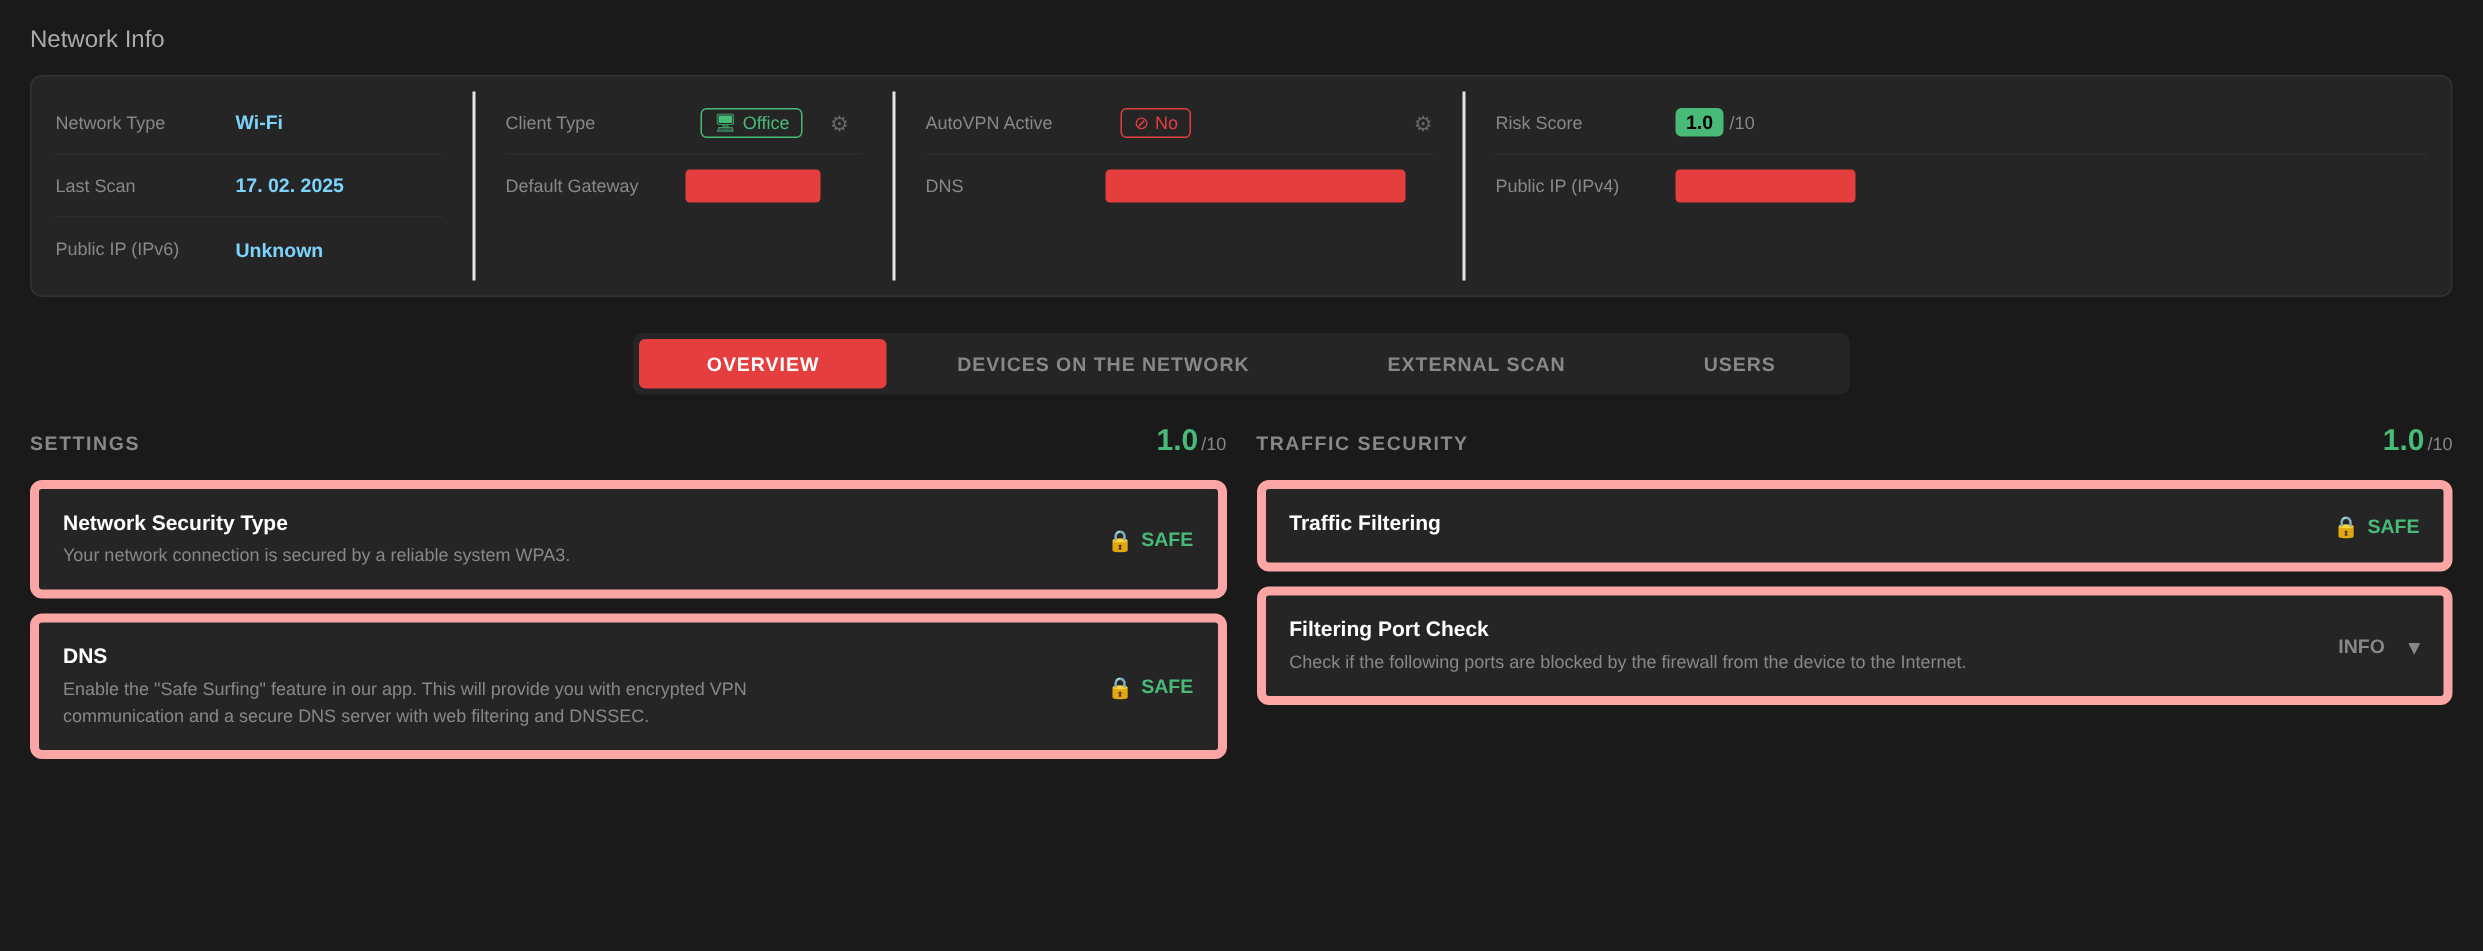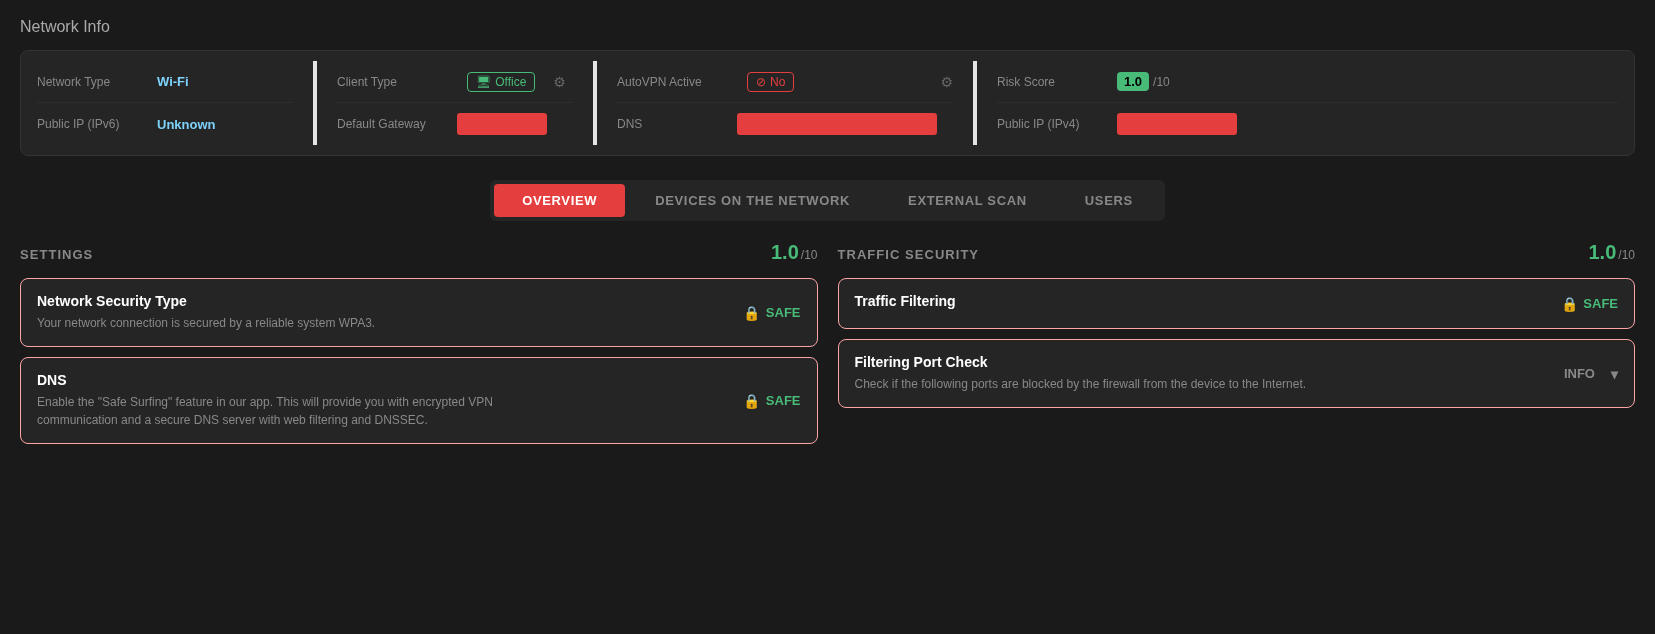--- a/index.html
+++ b/index.html
@@ -26,21 +26,21 @@
       border: 1px solid #333;
       border-radius: 8px;
       padding: 10px 16px;
       display: flex;
       gap: 0;
     }
 
     .info-group {
       display: flex;
       flex-direction: column;
-      border-right: 4px solid #e5e5e5;
+      border-right: 2px solid #e5e5e5;
       padding-right: 20px;
       margin-right: 20px;
     }
     .info-group:last-child {
       border-right: none;
       margin-right: 0;
       padding-right: 0;
     }
 
     .info-row {
@@ -128,21 +128,21 @@
 
     .tabs-bar {
       background: #252525;
       border-radius: 6px;
       display: flex;
       gap: 2px;
       padding: 4px;
     }
 
     .tab-item {
-      padding: 9px 28px;
+      padding: 9px 45px;
       border-radius: 4px;
       font-size: 13px;
       font-weight: 600;
       cursor: pointer;
       letter-spacing: 0.05em;
       color: #888;
       text-transform: uppercase;
     }
 
     .tab-item.active {
@@ -182,21 +182,21 @@
       margin-left: auto;
     }
 
     .section-score-denom {
       color: #888;
       font-size: 12px;
     }
 
     .card {
       background: #252525;
-      border: 1px solid #fca5a5;
+      border: 6px solid #fca5a5;
       border-radius: 8px;
       padding: 14px 16px;
       margin-bottom: 10px;
       display: flex;
       align-items: center;
       justify-content: space-between;
     }
 
     .card-left {
       flex: 1;
@@ -248,20 +248,24 @@
 <body>
 
 <div class="network-info-title">Network Info</div>
 
 <div class="network-info-card">
 
   <div class="info-group" style="min-width:280px;">
     <div class="info-row">
       <span class="info-label">Network Type</span>
       <span class="info-value">Wi-Fi</span>
+    </div>
+    <div class="info-row">
+      <span class="info-label">Last Scan</span>
+      <span class="info-value">17. 02. 2025</span>
     </div>
     <div class="info-row">
       <span class="info-label">Public IP (IPv6)</span>
       <span class="info-value">Unknown</span>
     </div>
   </div>
 
   <div class="info-group" style="min-width:260px;">
     <div class="info-row" style="gap:10px;">
       <span class="info-label">Client Type</span>

